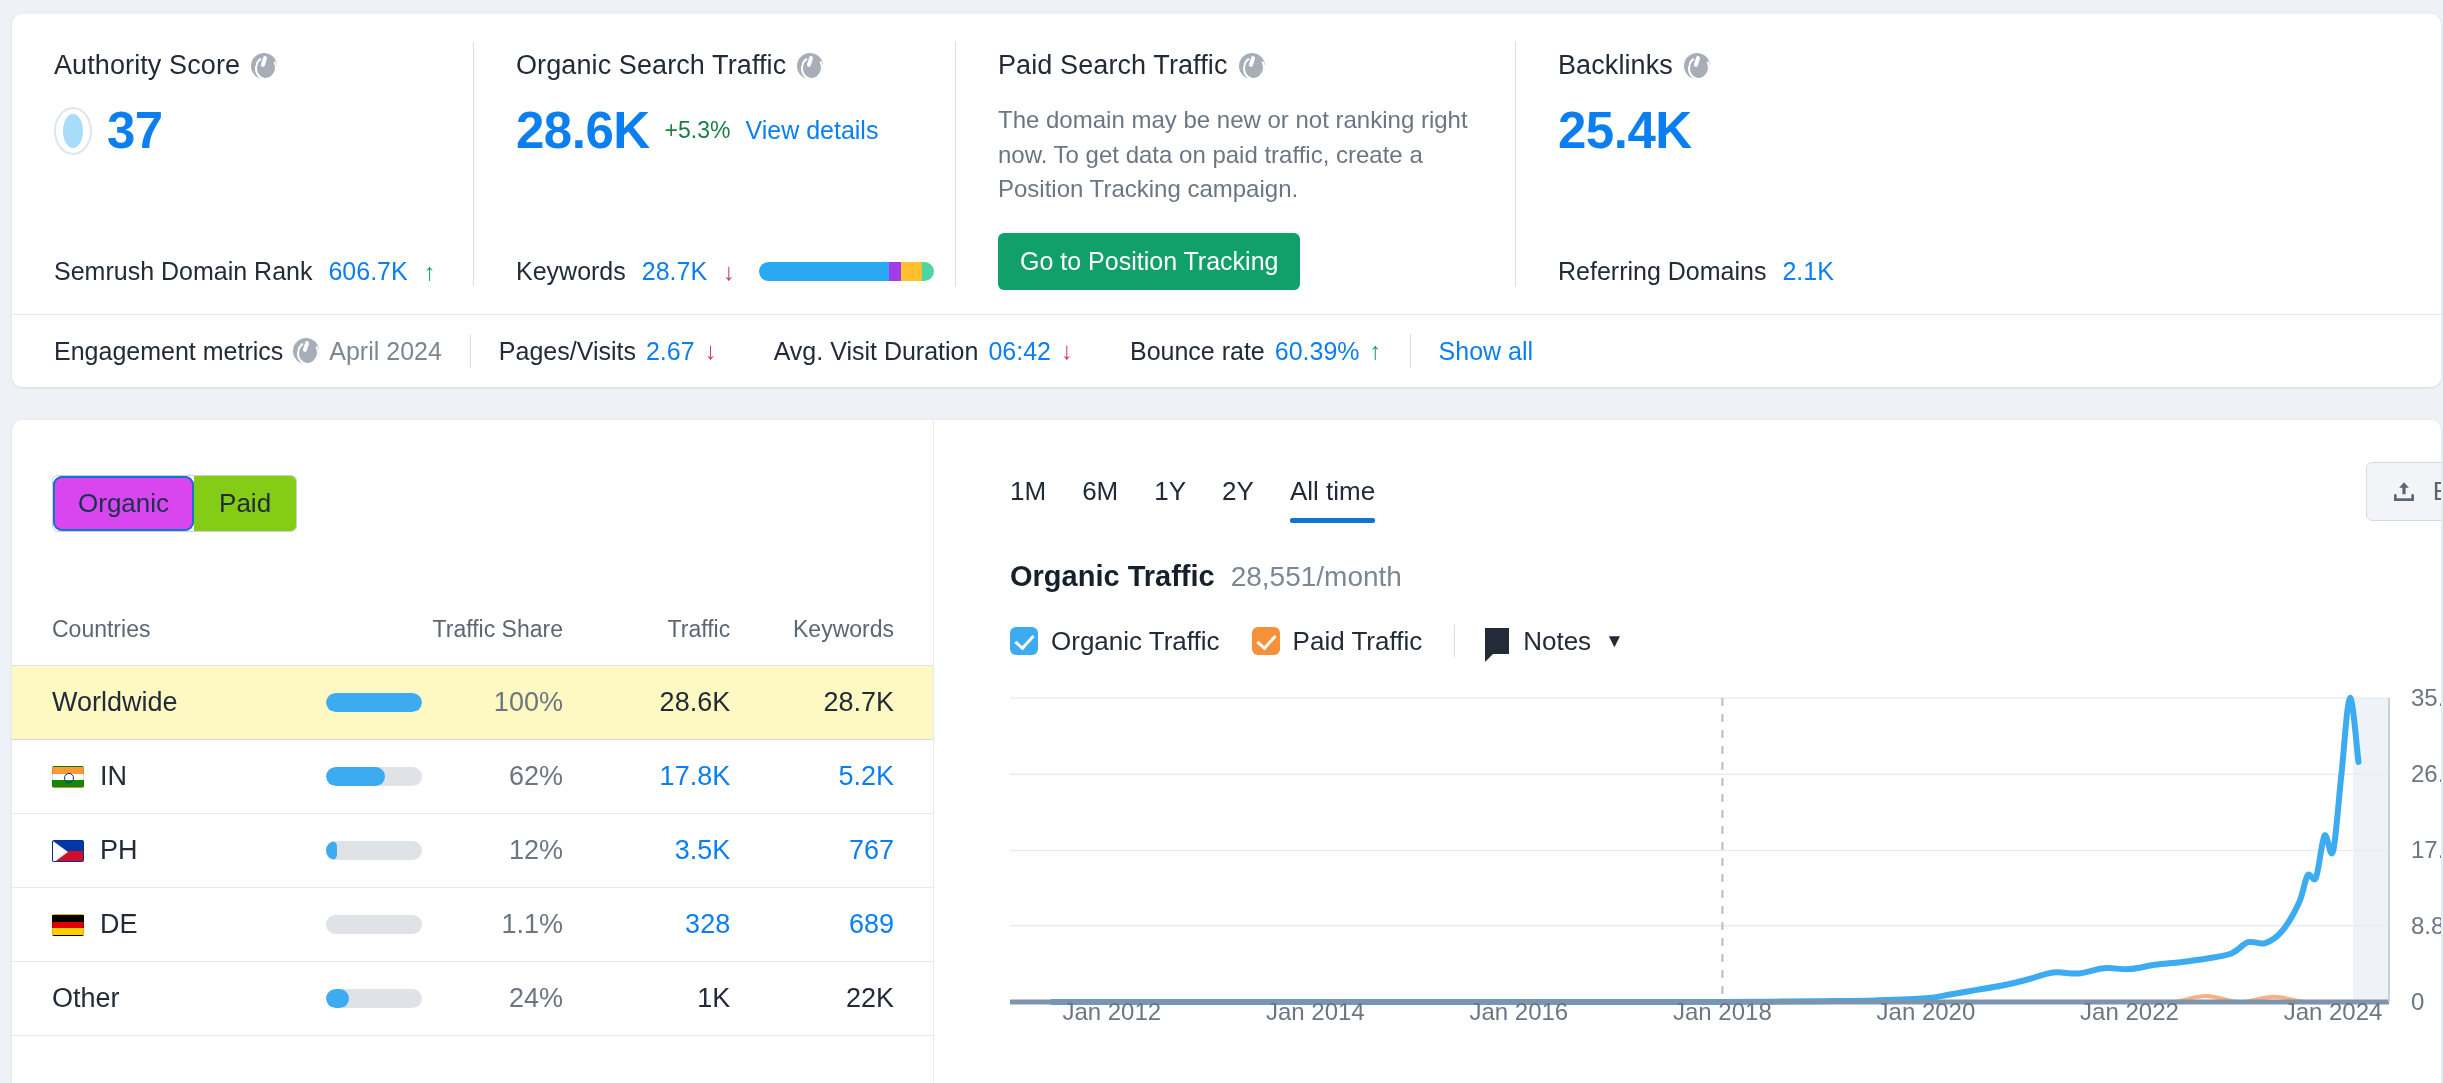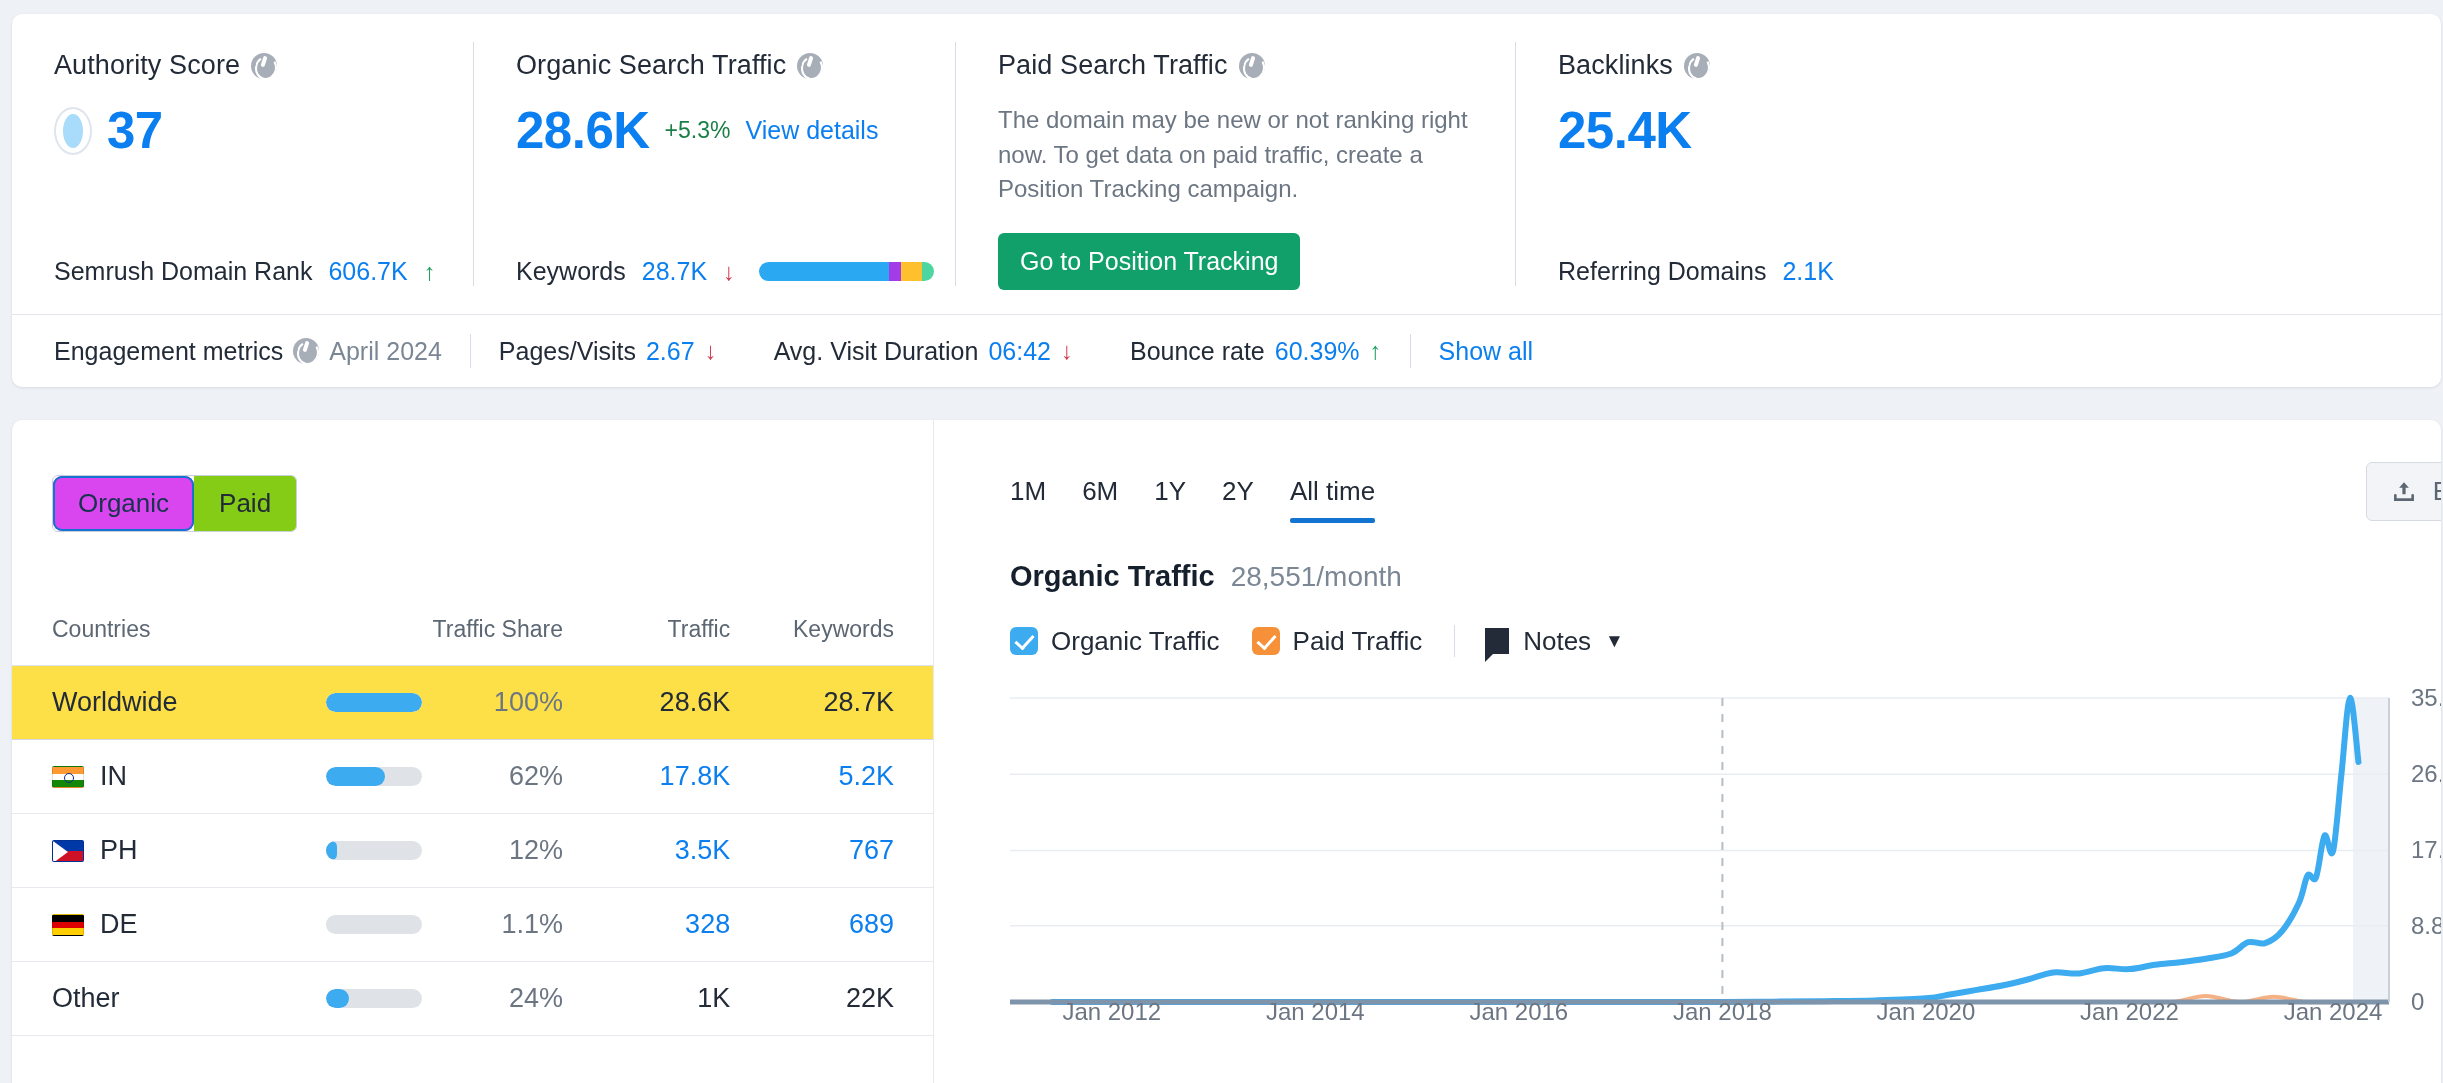--- a/index.html
+++ b/index.html
@@ -145,21 +145,21 @@
   table.ctable th.c-traffic { width: 160px; padding-right: 24px; }
   table.ctable th.c-kw { width: 172px; padding-right: 40px; }
   table.ctable td {
     font-size: 27px; color: #222b37; height: 74px;
     border-bottom: 1px solid #e6eaef; text-align: right;
   }
   table.ctable td.c-country { text-align: left; padding-left: 40px; }
   table.ctable td.c-share { padding-right: 24px; color: #6c7683; }
   table.ctable td.c-traffic { padding-right: 24px; }
   table.ctable td.c-kw { padding-right: 40px; }
-  table.ctable tr.highlight td { background: #fde047; border-bottom-color: #d2d6e0; }
+  table.ctable tr.highlight td { background: #fef9c3; border-bottom-color: #d2d6e0; }
   .cell-country { display: flex; align-items: center; gap: 16px; }
   .flag { width: 32px; height: 22px; border-radius: 2px; flex: 0 0 auto; display: inline-block; border: 1px solid rgba(0,0,0,.12); }
   .flag-IN { background: linear-gradient(#ff9933 0 33%, #ffffff 33% 66%, #138808 66% 100%); position: relative; }
   .flag-IN::after { content:""; position:absolute; left:50%; top:50%; width:8px; height:8px; margin:-4px 0 0 -4px; border-radius:50%; border:1.5px solid #0a2d8f; }
   .flag-PH { background: #0038a8; position: relative; overflow: hidden; }
   .flag-PH::before { content:""; position:absolute; left:0; bottom:0; width:100%; height:50%; background:#ce1126; }
   .flag-PH::after { content:""; position:absolute; left:0; top:0; border-left:15px solid #fff; border-top:11px solid transparent; border-bottom:11px solid transparent; }
   .flag-DE { background: linear-gradient(#000 0 33%, #dd0000 33% 66%, #ffce00 66% 100%); }
 
   .share-wrap { display: inline-flex; align-items: center; gap: 29px; justify-content: space-between; width: 100%; }

